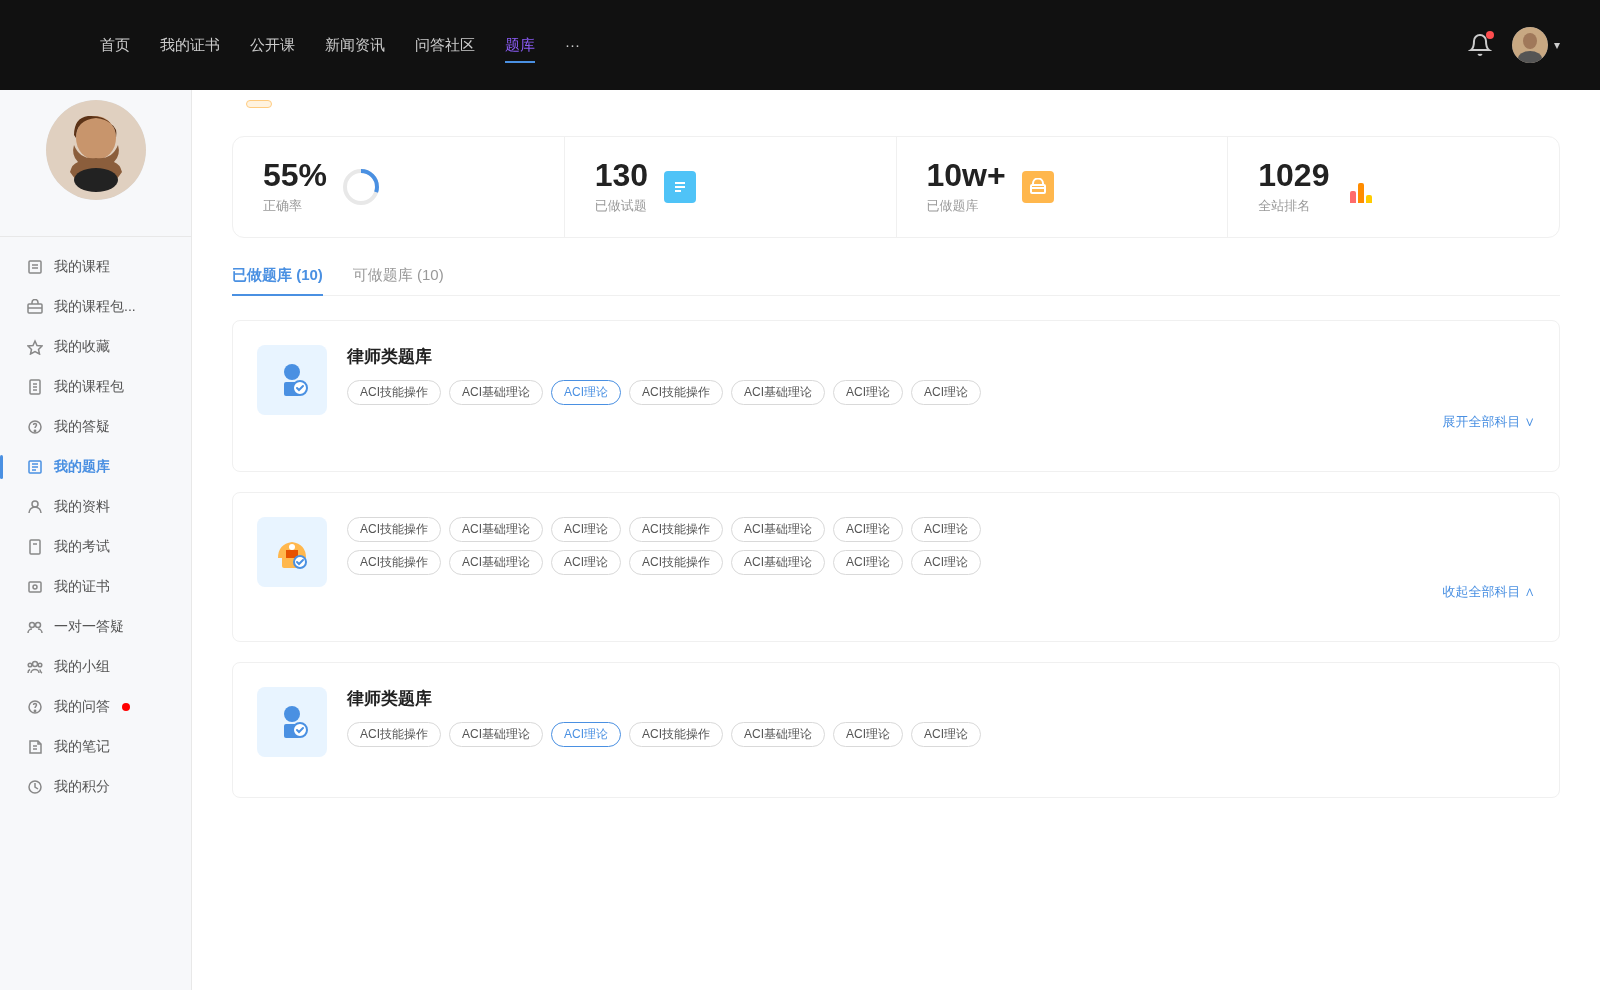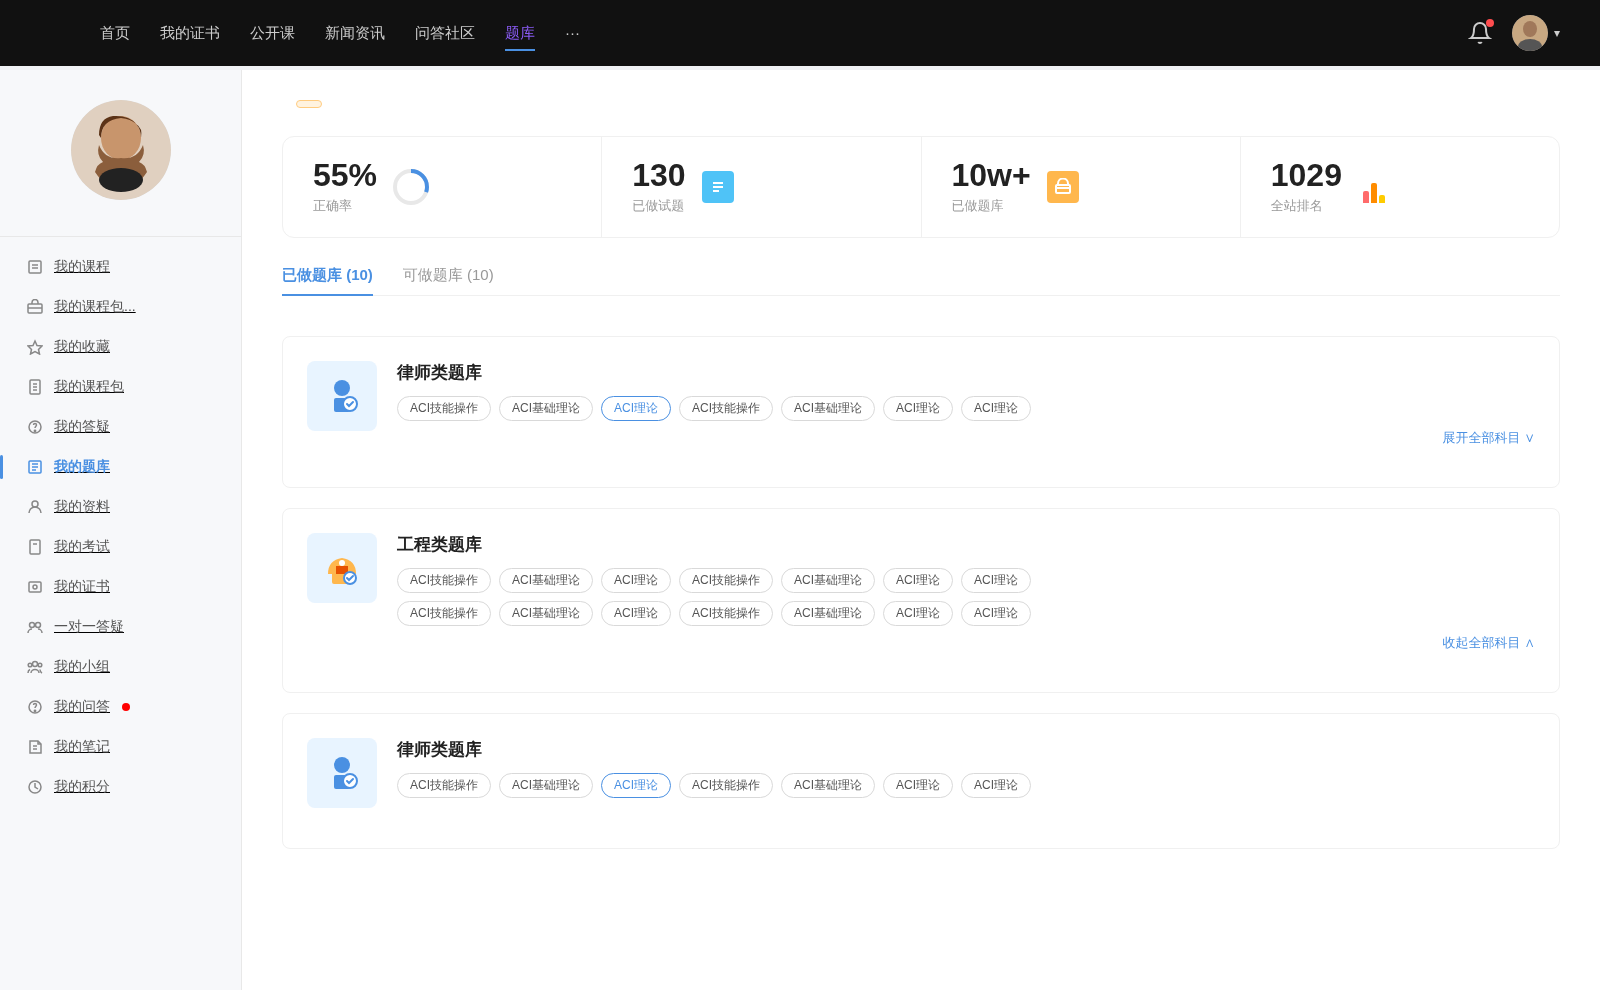--- a/index.html
+++ b/index.html
@@ -1,21 +1,21 @@
 <!DOCTYPE html>
 <html><head>
   <meta charset="utf-8">
   <style>
     * { box-sizing: border-box; margin: 0; padding: 0; }
     body { font-family: 'PingFang SC', 'Microsoft YaHei', sans-serif; background: #f0f2f5; min-height: 990px; }
 
     
     .navbar {
       background: #111;
-      height: 66px;
+      height: 90px;
       display: flex;
       align-items: center;
       padding: 0 40px;
       position: fixed;
       top: 0; left: 0; right: 0;
       z-index: 100;
     }
     .navbar-logo {
       color: white;
       font-size: 28px;
@@ -88,27 +88,26 @@
 
     
     .main-wrap {
       display: flex;
       margin-top: 70px;
       min-height: 920px;
     }
 
     
     .sidebar {
-      width: 242px;
+      width: 192px;
       background: #f7f8fa;
       border-right: 1px solid #e8e8e8;
       flex-shrink: 0;
       padding-top: 30px;
       min-height: 920px;
-      text-decoration: underline;
     }
     .sidebar-profile {
       display: flex;
       flex-direction: column;
       align-items: center;
       padding-bottom: 20px;
       border-bottom: 1px solid #e8e8e8;
       margin-bottom: 10px;
     }
     .profile-avatar {
@@ -233,21 +232,21 @@
     }
     .stat-label {
       font-size: 13px;
       color: #999;
     }
 
     
     .tabs-row {
       display: flex;
       gap: 30px;
-      margin-bottom: 40px;
+      margin-bottom: 24px;
       border-bottom: 1px solid #f0f0f0;
     }
     .tab-item {
       font-size: 15px;
       color: #999;
       padding-bottom: 10px;
       cursor: pointer;
       position: relative;
     }
     .tab-item.active {
@@ -621,21 +620,20 @@
               <svg width="44" height="44" viewBox="0 0 44 44" fill="none">
       <path d="M8 28 Q8 14 22 12 Q36 14 36 28" fill="#ffb74d"></path>
       <rect x="12" y="26" width="20" height="12" rx="2" fill="#ffb74d"></rect>
       <rect x="16" y="20" width="12" height="8" fill="#e65100"></rect>
       <circle cx="22" cy="17" r="3" fill="#fff"></circle>
       <circle cx="30" cy="32" r="6" fill="white" stroke="#4a90e2" stroke-width="2"></circle>
       <path d="M27 32l2 2 4-4" stroke="#4a90e2" stroke-width="2" stroke-linecap="round"></path>
     </svg>
             </div>
       <div style="flex:1">
-        <div class="qbank-title">工程类题库</div>
         <div class="tags-row">
                 <span class="tag ">ACI技能操作</span>
                 <span class="tag ">ACI基础理论</span>
                 <span class="tag ">ACI理论</span>
                 <span class="tag ">ACI技能操作</span>
                 <span class="tag ">ACI基础理论</span>
                 <span class="tag ">ACI理论</span>
                 <span class="tag ">ACI理论</span>
               </div>
               <div class="tags-row" style="margin-top:8px;">

